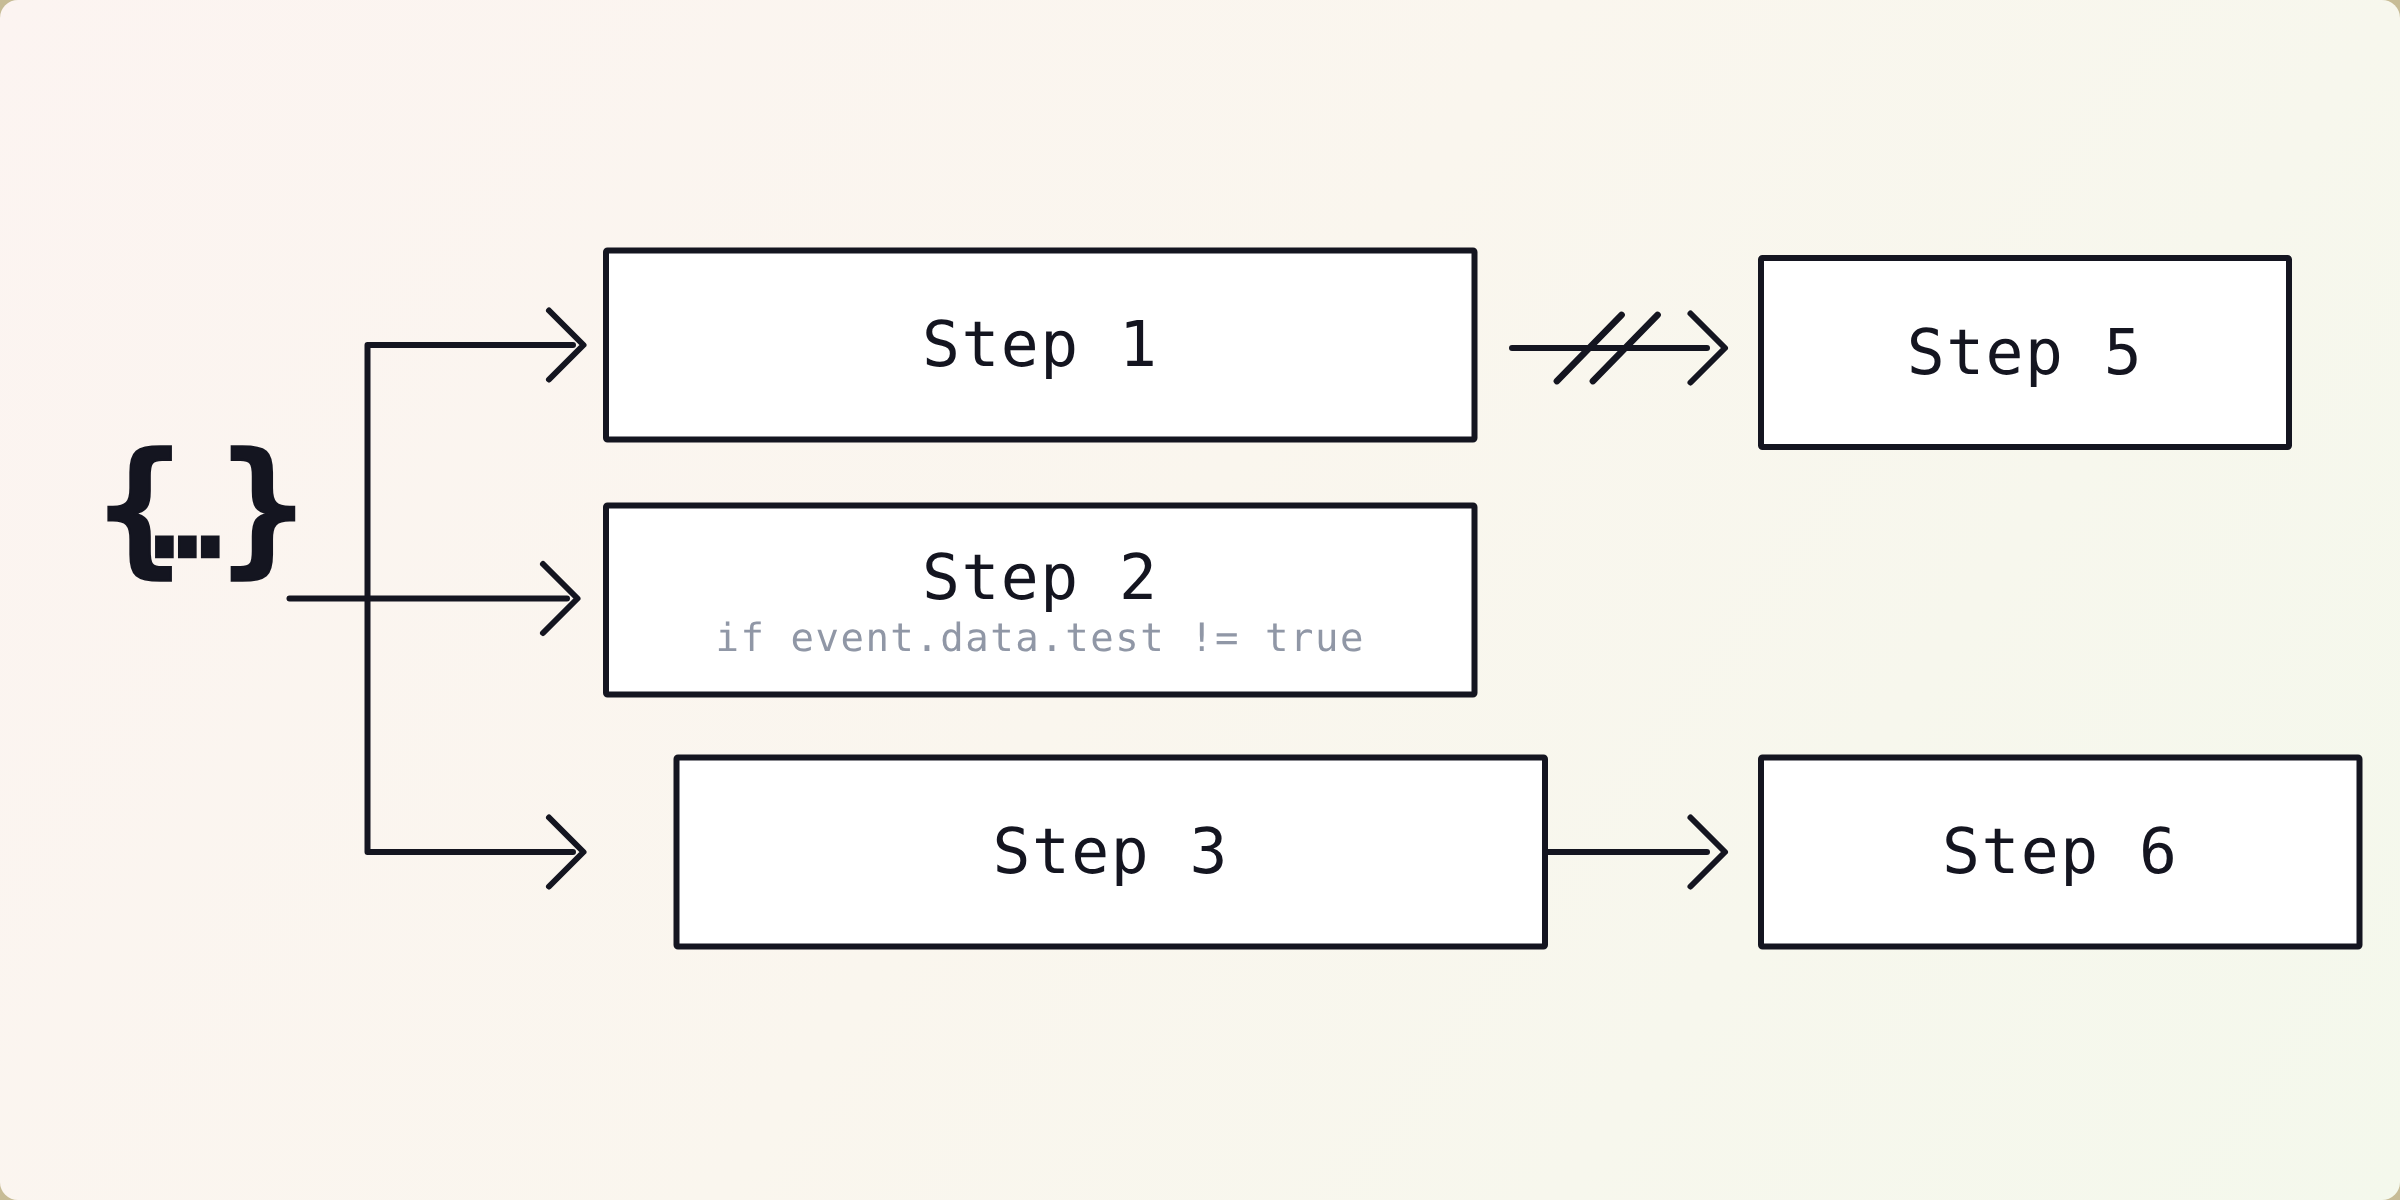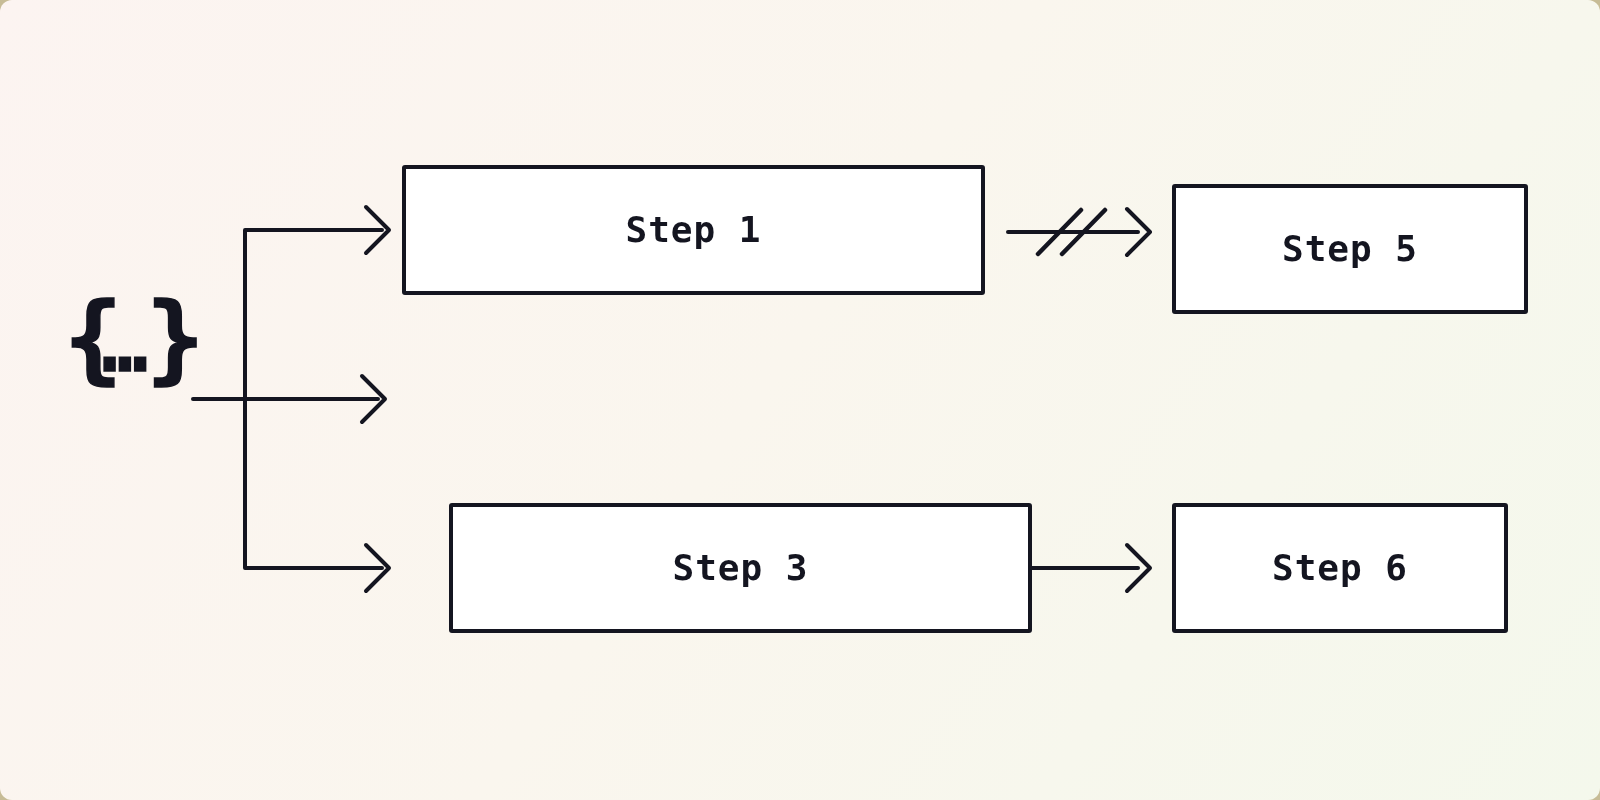--- a/index.html
+++ b/index.html
@@ -36,39 +36,39 @@
     border:4px solid var(--ink);
     border-radius:3px;
     display:flex;
     flex-direction:column;
     align-items:center;
     justify-content:center;
     gap:2px;
   }
   .node-label{
     color:var(--ink);
-    font-weight:bold;
-    font-size:36px;
+    font-weight:normal;
+    font-size:42px;
     letter-spacing:1px;
     line-height:1.2;
     white-space:nowrap;
   }
   .node-condition{
     color:var(--muted);
     font-size:26px;
     letter-spacing:1px;
     line-height:1.1;
     white-space:nowrap;
   }
   .node-condition:empty{display:none;}
   .node-step1{left:402px;top:165px;width:583px;height:130px;}
   .node-step2{left:402px;top:335px;width:583px;height:130px;}
   .node-step3{left:402px;top:503px;width:583px;height:130px;margin-left:47px;}
-  .node-step5{left:1172px;top:184px;width:356px;height:130px;}
-  .node-step6{left:1172px;top:503px;width:336px;height:130px;justify-content:center;}
+  .node-step5{left:1172px;top:170px;width:356px;height:130px;}
+  .node-step6{left:1172px;top:503px;width:403px;height:130px;justify-content:center;}
   .json-icon{
     position:absolute;
     left:64px;top:338px;
     display:flex;
     align-items:baseline;
     color:var(--ink);
     font-weight:bold;
     font-size:97px;
     line-height:0;
     -webkit-text-stroke:1.5px var(--ink);
@@ -120,20 +120,24 @@
   <div class="json-icon">
     <span class="brace">{</span>
     <span class="dots">…</span>
     <span class="brace">}</span>
   </div>
 
   <div class="node node-step1">
     <div class="node-label">Step 1</div>
   </div>
 
+  <div class="node node-step2">
+    <div class="node-label">Step 2</div>
+    <div class="node-condition">if event.data.test != true</div>
+  </div>
 
   <div class="node node-step3">
     <div class="node-label">Step 3</div>
   </div>
 
   <div class="node node-step5">
     <div class="node-label">Step 5</div>
   </div>
 
   <div class="node node-step6">

